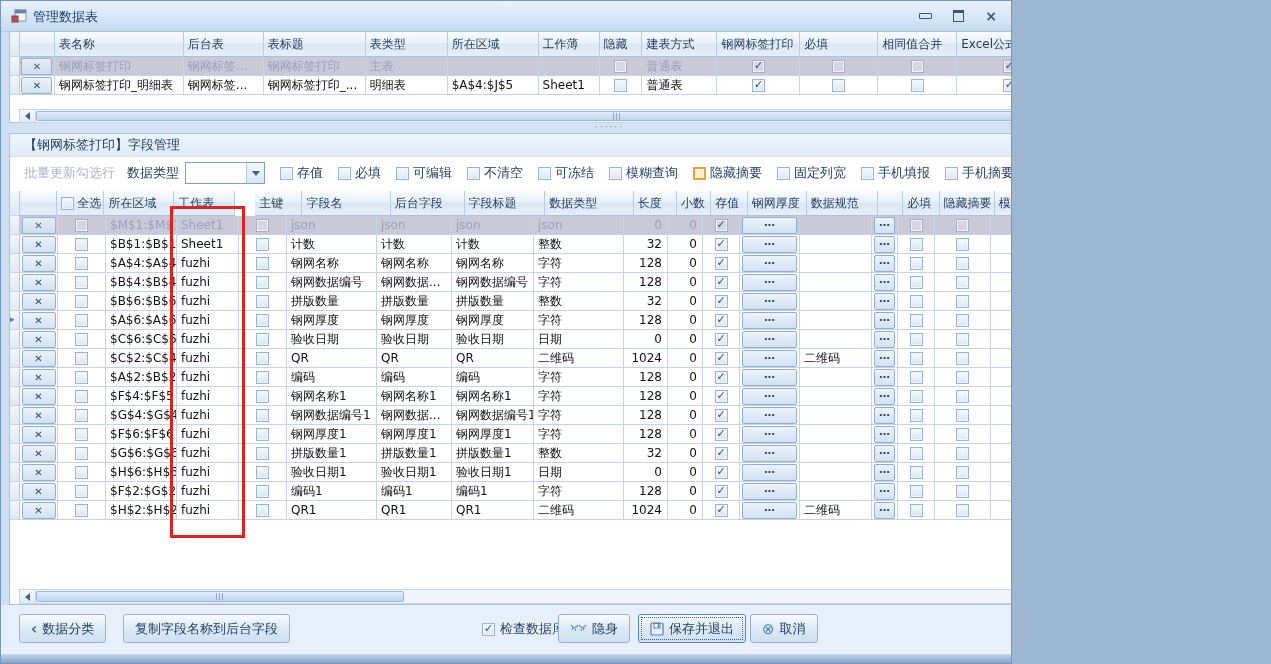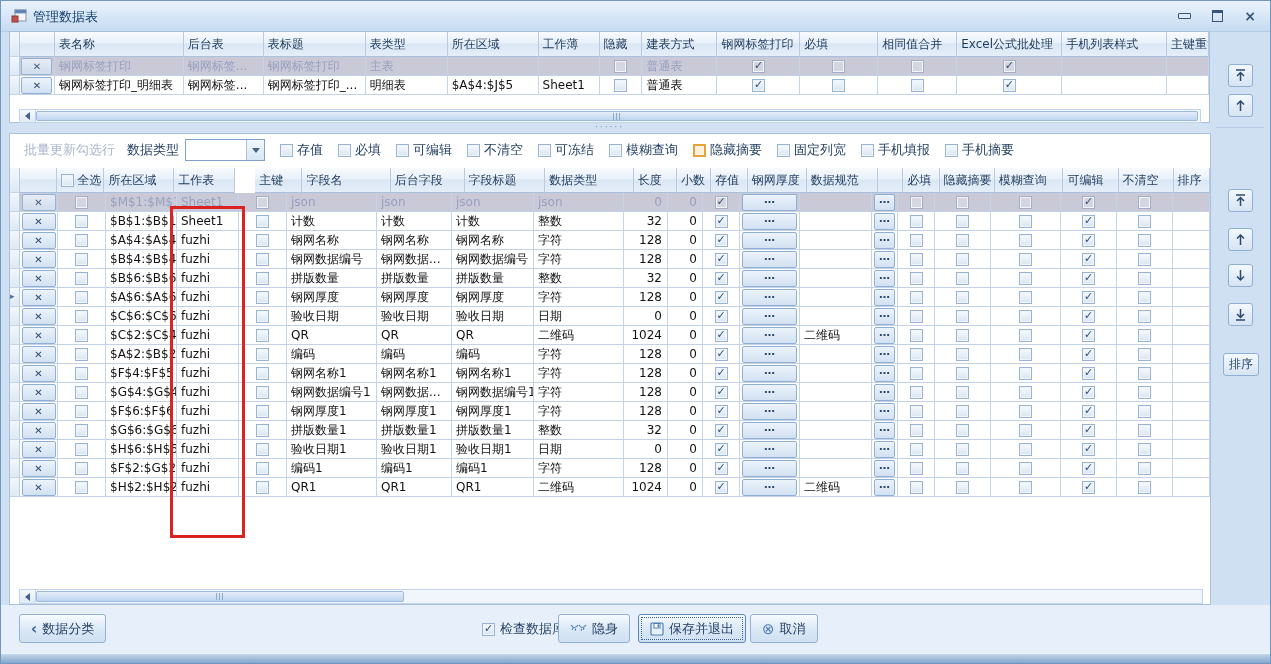--- a/index.html
+++ b/index.html
@@ -1,16 +1,16 @@
 <!DOCTYPE html>
 <html><head>
 <meta charset="utf-8">
 <style>
   html,body{margin:0;padding:0;background:#9db6d2;font-family:"DejaVu Sans",sans-serif;}
-  #window{position:relative;width:1271px;height:664px;background:#cfe0f2;border:1px solid #7097c0;box-sizing:border-box;overflow:hidden;}
+  #window{position:relative;width:1012px;height:664px;background:#cfe0f2;border:1px solid #7097c0;box-sizing:border-box;overflow:hidden;}
   
   .titlebar{position:absolute;left:0;top:0;width:100%;height:30px;
     background:linear-gradient(#eaf3fc,#d6e6f7 55%,#c7dbf1);border-bottom:1px solid #b6cce6;}
   .appicon{position:absolute;left:10px;top:7px;width:16px;height:16px;}
   .title{position:absolute;left:32px;top:7px;font-size:13px;color:#17406d;}
   .winbtns{position:absolute;right:12px;top:0;height:30px;display:flex;align-items:center;gap:17px;}
   .wb{width:16px;height:16px;display:flex;align-items:center;justify-content:center;cursor:pointer;color:#39557c;}
   .mingl{width:11px;height:4px;border:1px solid #39557c;border-radius:1px;background:#dce9f6;}
   .maxgl{width:9px;height:8px;border:1px solid #39557c;border-top:3px solid #39557c;background:transparent;}
   .clsgl{font-size:14px;font-weight:bold;line-height:14px;}
@@ -232,20 +232,21 @@
           <span class="grip"></span>
         </span>
     </div>
   </div>
 
   <div class="splitter">
       <div class="splitdots">······</div>
     </div>
 
   <div class="bottom-panel">
+    <div class="caption">【钢网标签打印】字段管理</div>
     <div class="toolbar">
       <span class="dimlbl">批量更新勾选行</span>
       <span class="lbl">数据类型</span>
       <span class="combo">
           <span class="combo-btn">
             <i class="tri"></i>
           </span>
         </span>
       <span id="toolbar-cbs" style="display:inline-flex;">
           <span class="tbi">
@@ -1141,20 +1142,23 @@
         </svg>
     </button>
     <button class="sortbtn" style="top:322px;">排序</button>
   </div>
 
   <div class="footer">
     <button class="fbtn" style="left:18px;">
       <span class="backgl">‹</span>
       <span>数据分类</span>
     </button>
+    <button class="fbtn" style="left:122px;">
+      <span>复制字段名称到后台字段</span>
+    </button>
     <span class="fcheck" style="left:481px;">
       <span class="cb on"></span>
       <span>检查数据库字段定义</span>
     </span>
     <button class="fbtn" style="left:557px;">
       <svg width="17" height="11" viewBox="0 0 17 11">
         <path d="M1 2 Q4.5 7 8 2 M9 2 Q12.5 7 16 2 M3 4.8 L2.2 6.8 M5.5 5.6 L5.3 7.6 M11.5 5.6 L11.3 7.6 M14 4.8 L13.2 6.8" fill="none" stroke="#4f7fb5" stroke-width="1.2"></path>
       </svg>
       <span>隐身</span>
     </button>

